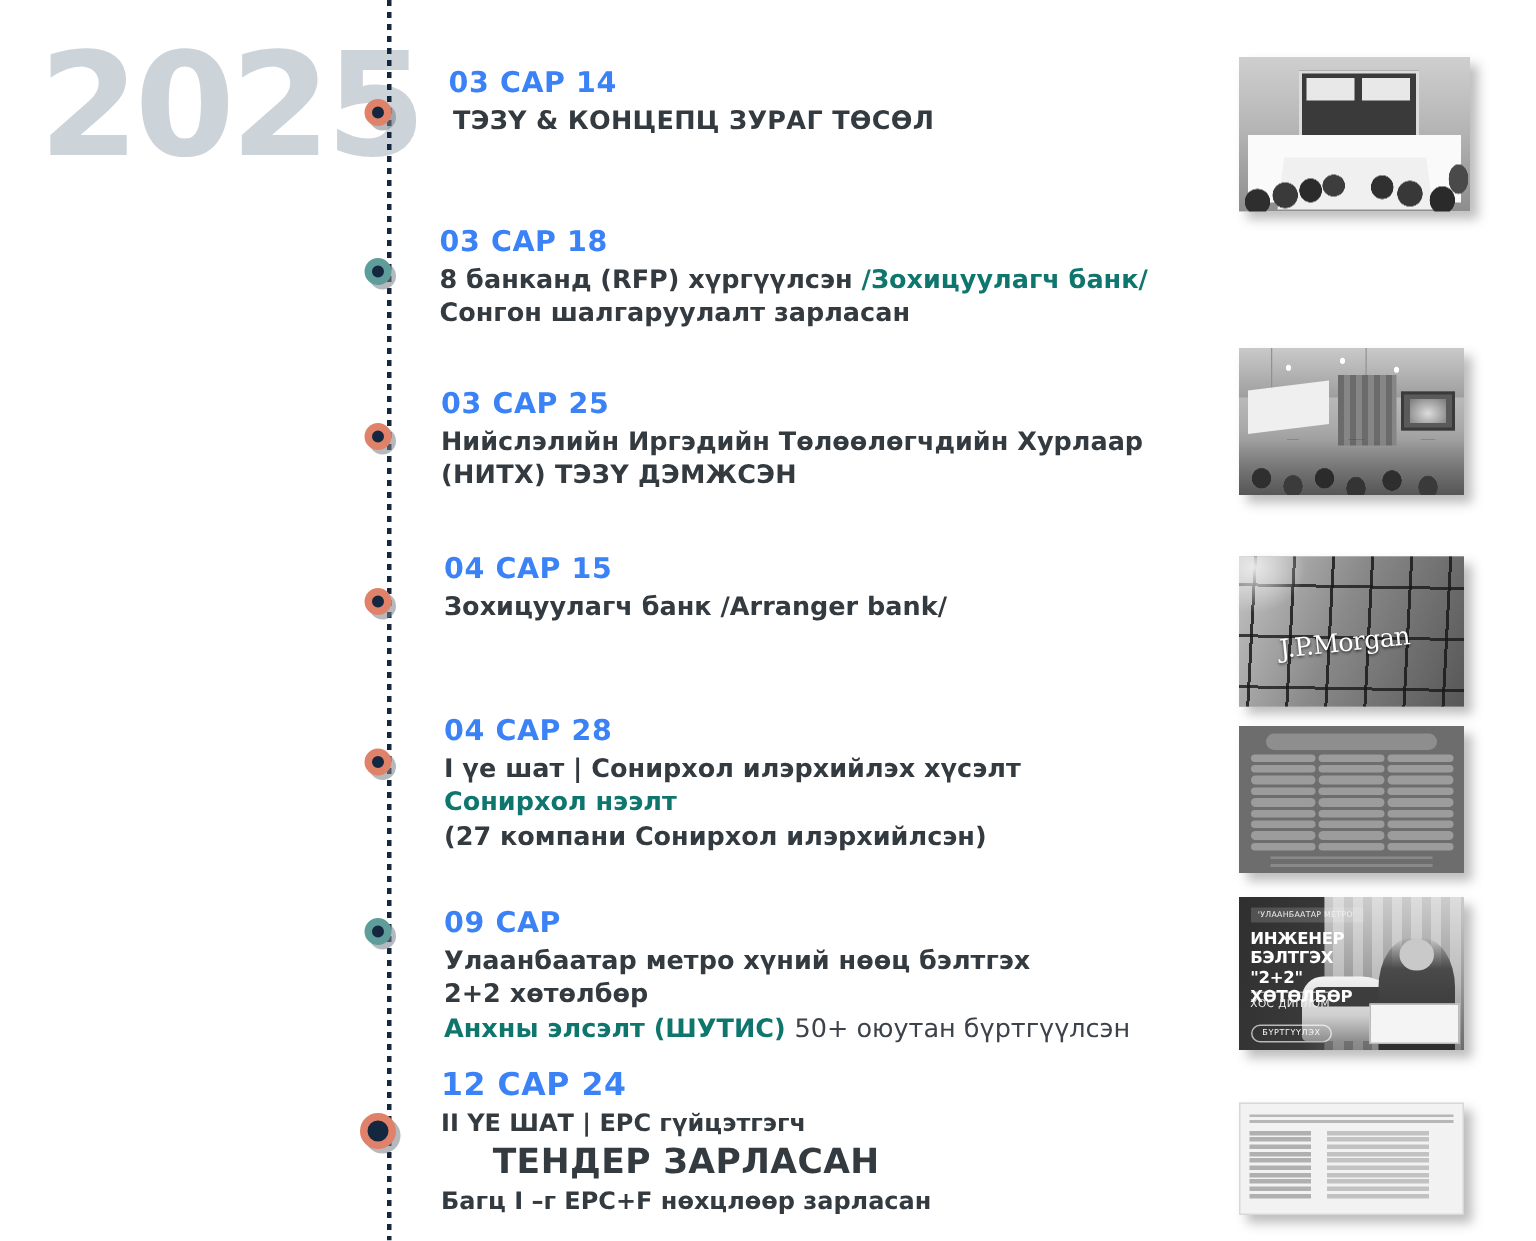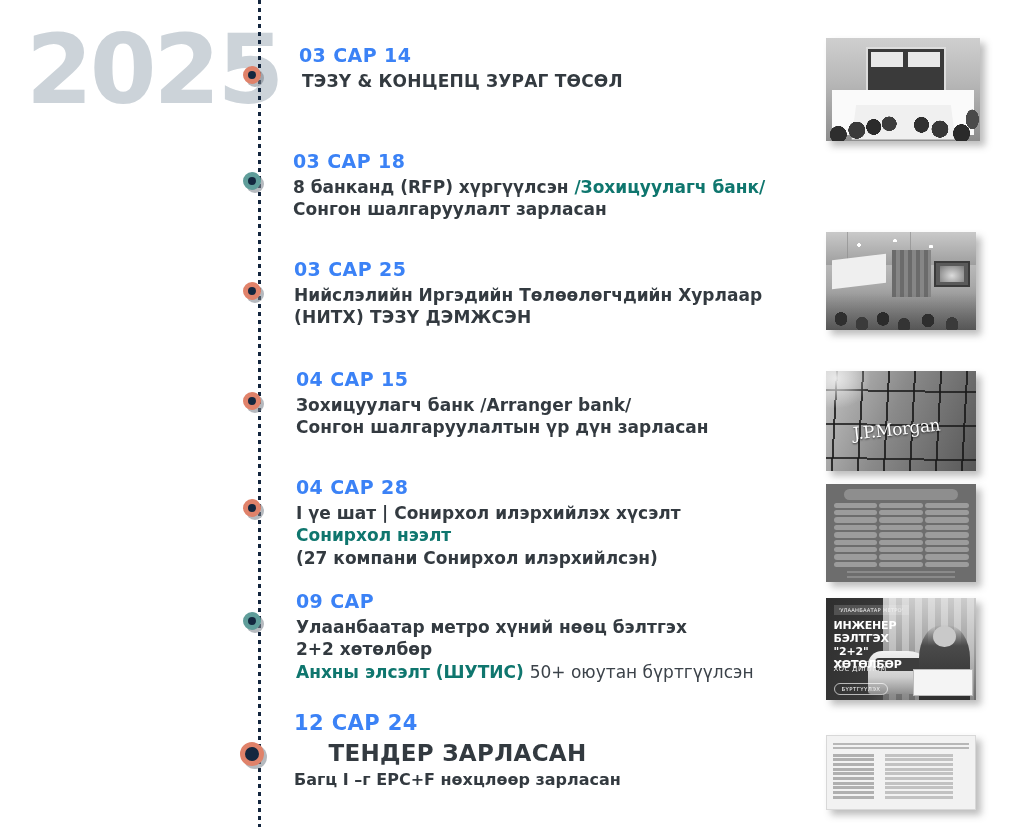--- a/index.html
+++ b/index.html
@@ -339,51 +339,51 @@
       <div class="line">Нийслэлийн  Иргэдийн  Төлөөлөгчдийн  Хурлаар</div>
       <div class="line upper">(НИТХ) ТЭЗҮ ДЭМЖСЭН</div>
     </div>
   </div>
 
   <div class="entry" style="top:368px">
     <div class="dot orange" style="left:243px; top:24px; width:18px; height:18px"></div>
     <div class="entry-body" style="left:296px; top:0">
       <div class="date">04 САР 15</div>
       <div class="line">Зохицуулагч банк /Arranger bank/</div>
-      <div class="line">Сонгон шалгаруулалтын үр дүн зарласан</div>
     </div>
   </div>
 
   <div class="entry" style="top:476px">
     <div class="dot orange" style="left:243px; top:23px; width:18px; height:18px"></div>
     <div class="entry-body" style="left:296px; top:0">
       <div class="date">04 САР 28</div>
       <div class="line">I үе шат | Сонирхол илэрхийлэх хүсэлт</div>
       <div class="line teal-text">Сонирхол нээлт</div>
       <div class="line">(27 компани Сонирхол илэрхийлсэн)</div>
     </div>
   </div>
 
   <div class="entry" style="top:590px">
     <div class="dot teal" style="left:243px; top:22px; width:18px; height:18px"></div>
-    <div class="entry-body" style="left:296px; top:0">
+    <div class="entry-body" style="left:296px; top:14px">
       <div class="date">09 САР</div>
       <div class="line">Улаанбаатар метро хүний нөөц бэлтгэх</div>
       <div class="line">2+2 хөтөлбөр</div>
       <div class="line">
         <span class="teal-text">Анхны элсэлт (ШУТИС)</span>
         <span class="plain-text">50+ оюутан бүртгүүлсэн</span>
       </div>
     </div>
   </div>
 
   <div class="entry" style="top:710px">
     <div class="dot orange" style="left:240px; top:32px; width:24px; height:24px"></div>
     <div class="entry-body" style="left:294px; top:0">
       <div class="date lg">12 САР 24</div>
+      <div class="line sm">II ҮЕ ШАТ | EPC гүйцэтгэгч</div>
       <div class="line big">ТЕНДЕР ЗАРЛАСАН</div>
       <div class="line sm">Багц I –г EPC+F нөхцлөөр зарласан</div>
     </div>
   </div>
 
 </div>
 
 <div class="photos">
 
   <div class="photo ph-board" style="top:38px; width:154px; height:103px">

